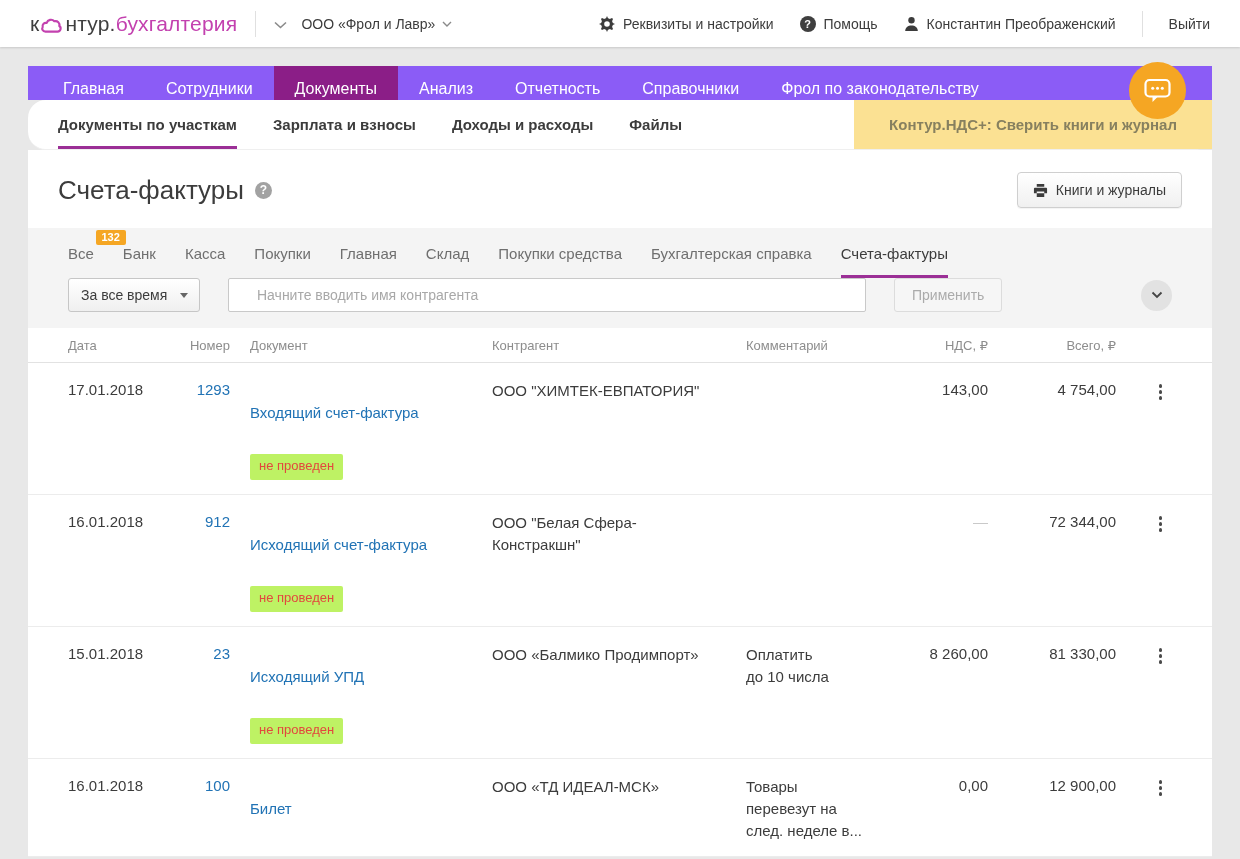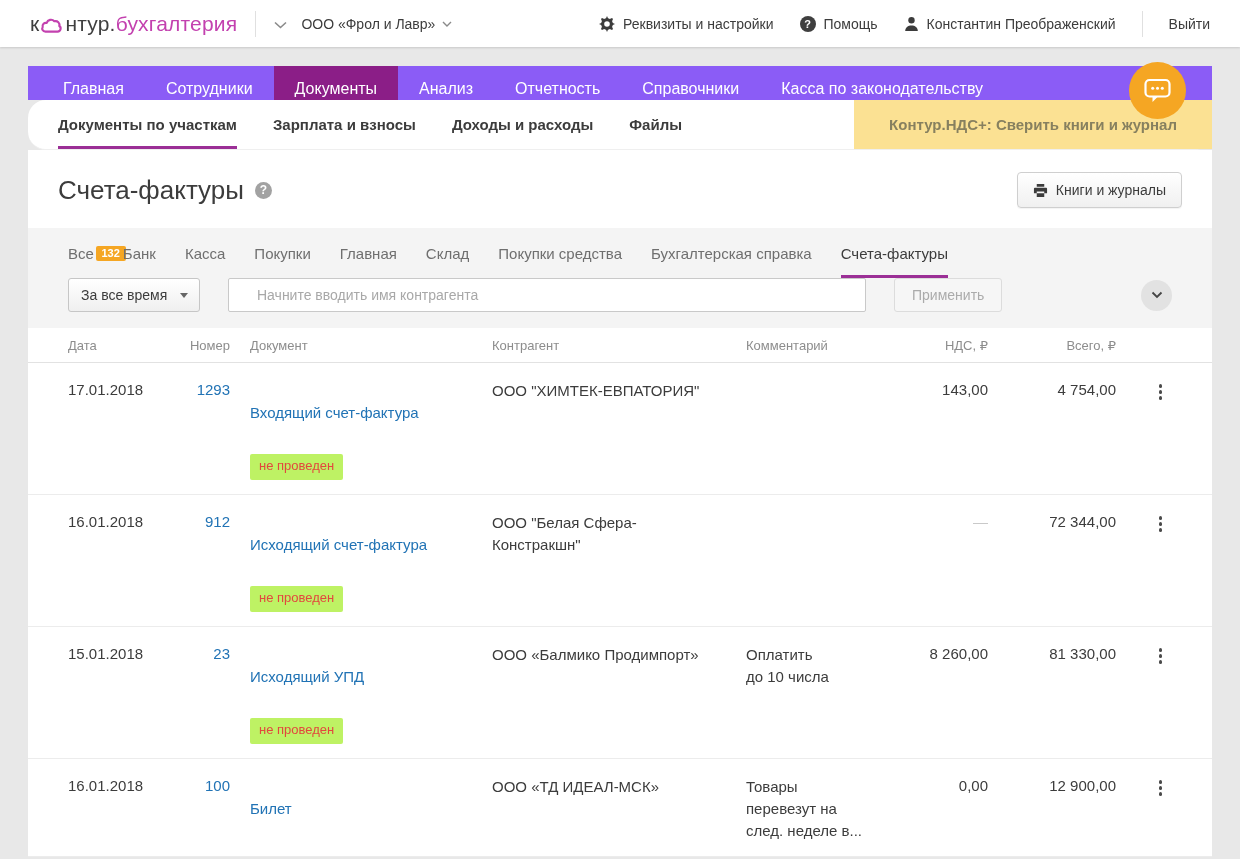--- a/index.html
+++ b/index.html
@@ -61,21 +61,21 @@
     font-family:inherit; }
 
   
   .gray-zone { background:#f4f4f4; }
   .tabs-bar { display:flex; height:50px; padding:0 40px; gap:29px; }
   .tab { display:flex; align-items:center; font-size:15px; color:#6f6f6f; position:relative;
     cursor:pointer; white-space:nowrap; }
   .tab.active { color:#3c3c3c; }
   .tab.active::after { content:""; position:absolute; left:0; right:0; bottom:0; height:3px;
     background:#9b2f96; }
-  .tab-badge { position:absolute; top:18px; right:-32px; background:#f5a623; color:#fff;
+  .tab-badge { position:absolute; top:2px; right:-32px; background:#f5a623; color:#fff;
     font-size:11px; font-weight:700; padding:1px 6px 2px; border-radius:2px; }
   .filter-bar { display:flex; align-items:center; padding:0 40px 16px; height:50px; }
   .period-select { width:132px; height:34px; display:flex; align-items:center;
     justify-content:space-between; padding:0 11px 0 12px; background:linear-gradient(#fff,#efefef);
     border:1px solid #c6c6c6; border-radius:3px; font-size:14px; color:#3c3c3c; cursor:pointer; }
   .caret { width:0; height:0; border-left:4px solid transparent; border-right:4px solid transparent;
     border-top:5px solid #666; }
   .search-input { width:638px; height:34px; margin-left:28px; border:1px solid #c9c9c9;
     border-radius:2px; padding:0 28px; font-size:14px; color:#3c3c3c; background:#fff;
     font-family:inherit; outline:none; }
@@ -159,21 +159,21 @@
 
 <div class="container">
 
   <nav class="main-nav">
     <div class="nav-item">Главная</div>
     <div class="nav-item">Сотрудники</div>
     <div class="nav-item active">Документы</div>
     <div class="nav-item">Анализ</div>
     <div class="nav-item">Отчетность</div>
     <div class="nav-item">Справочники</div>
-    <div class="nav-item">Касса по законодательству</div>
+    <div class="nav-item">Фрол по законодательству</div>
     <button class="chat-btn">
       <svg width="27" height="25" viewBox="0 0 27 25">
         <rect x="1.5" y="2" width="24" height="16.5" rx="4" fill="none" stroke="#fff" stroke-width="2.2"></rect>
         <circle cx="8.7" cy="10.2" r="1.5" fill="#fff"></circle>
         <circle cx="13.5" cy="10.2" r="1.5" fill="#fff"></circle>
         <circle cx="18.3" cy="10.2" r="1.5" fill="#fff"></circle>
         <path d="M8.5 18 V24 L14.5 18 Z" fill="#fff"></path>
       </svg>
     </button>
   </nav>

